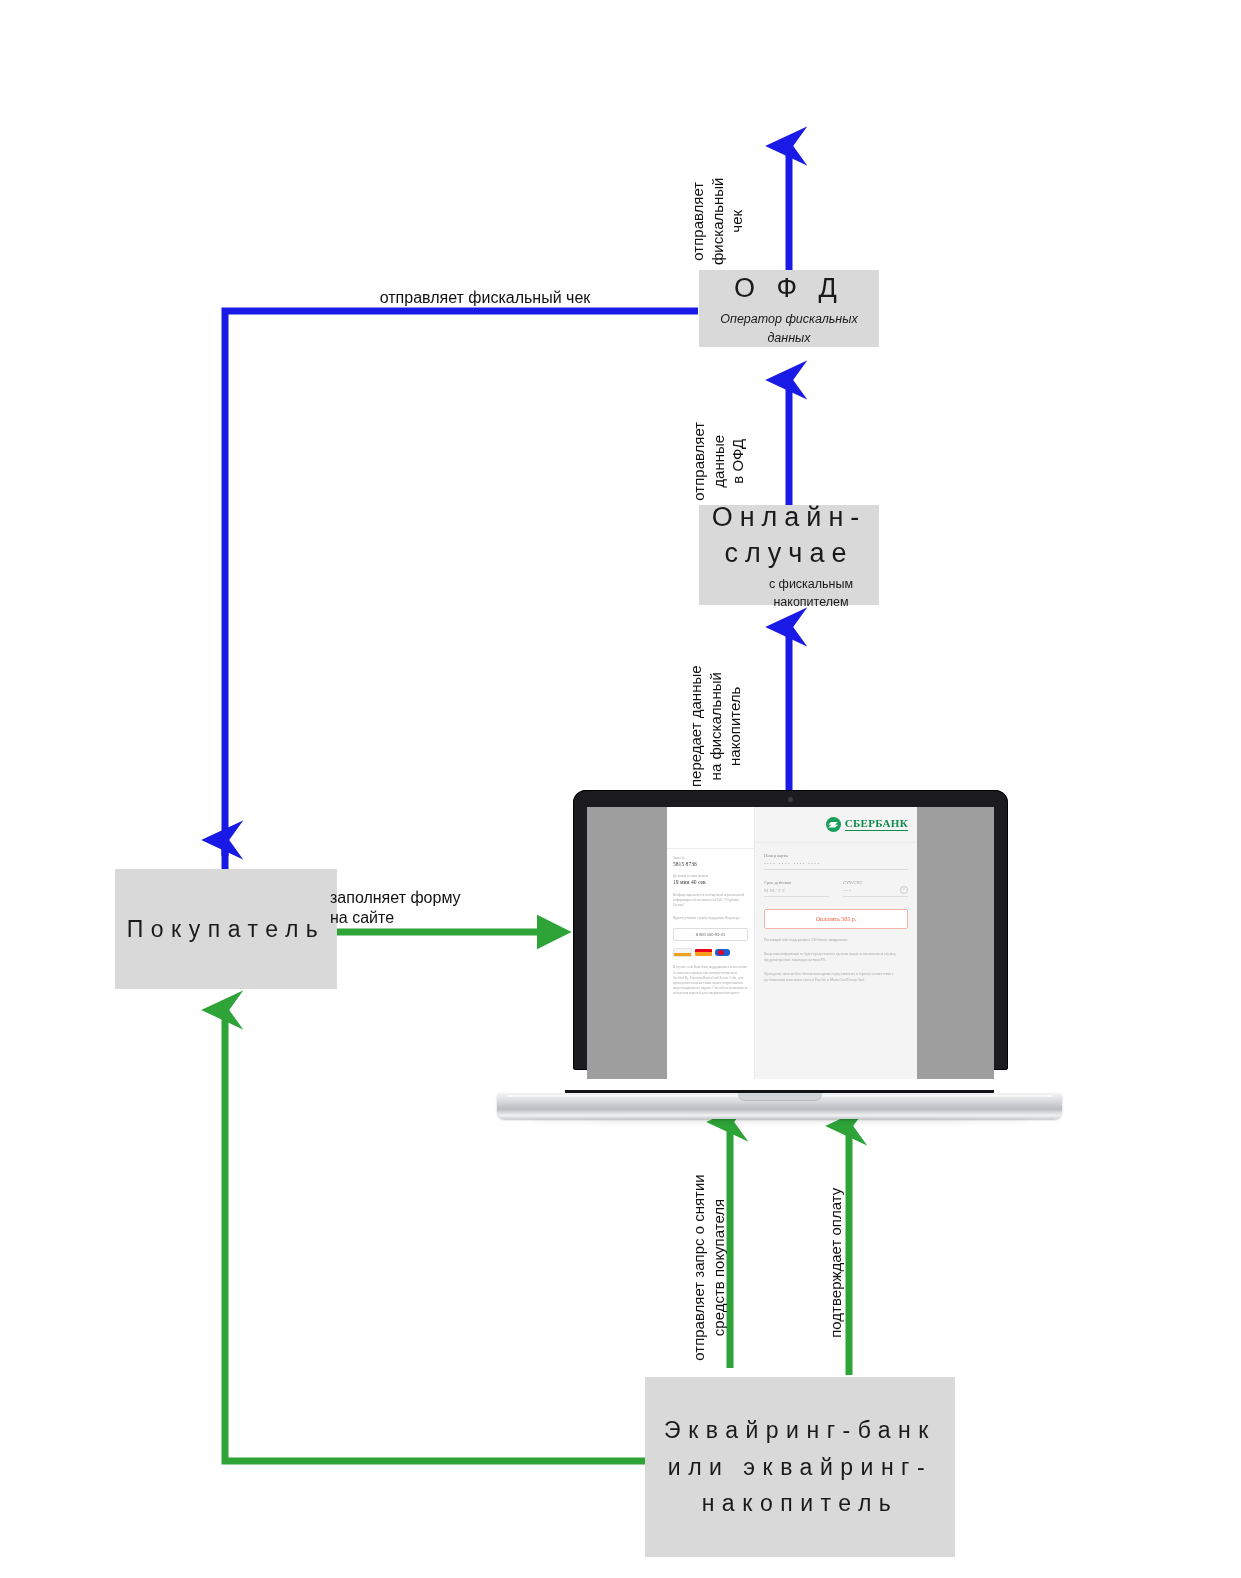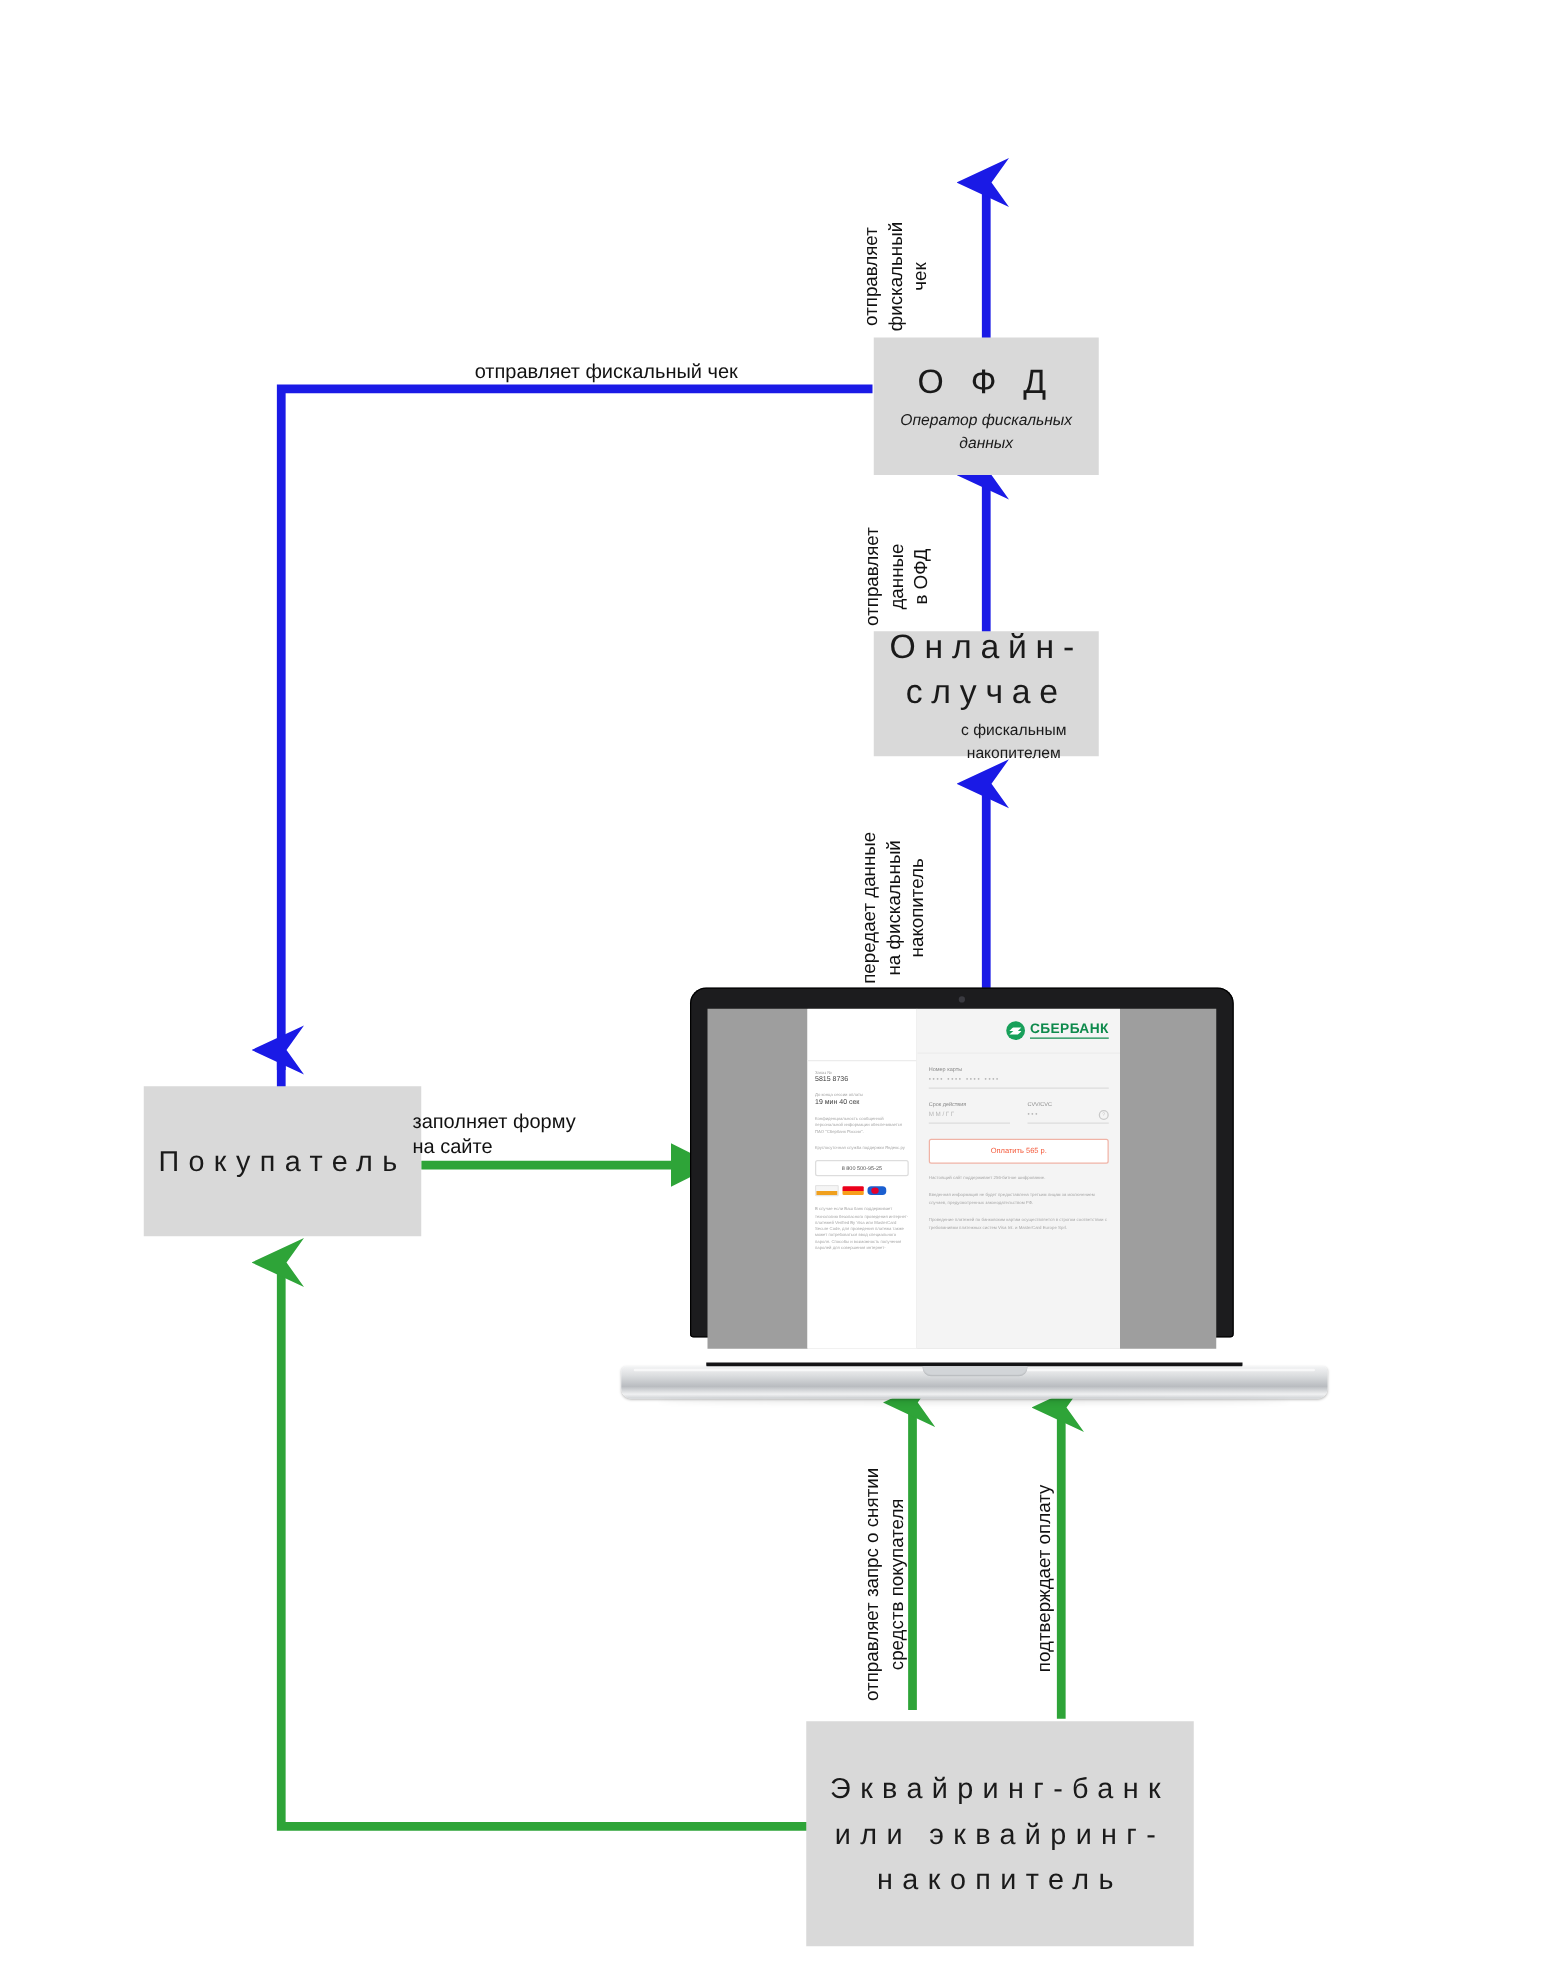--- a/index.html
+++ b/index.html
@@ -13,22 +13,22 @@
   .box .huge{font-size:23px;letter-spacing:7.5px;line-height:1.6;}
 
   .lbl{position:absolute;font-size:16px;color:#111;line-height:1.28;text-align:left;white-space:pre-line;}
   .vlbl{position:absolute;font-size:15px;color:#111;line-height:1.3;text-align:center;white-space:pre-line;
         transform-origin:50% 50%;}
 
   svg.arrows{position:absolute;left:0;top:0;width:1241px;height:1578px;overflow:visible;}
 
   
   .laptop{position:absolute;left:497px;top:790px;width:565px;height:330px;}
-  .lid{position:absolute;left:55px;top:0;width:435px;height:280px;background:#1c1c1e;
-       border-radius:13px 13px 3px 3px;box-shadow:inset 0 0 0 1px #000;}
+  .lid{position:absolute;left:76px;top:0;width:435px;height:280px;background:#1c1c1e;
+       border-radius:13px 13px 3px 3px;box-shadow:inset 0 0 0 1px #000;font-family:Liberation Serif, serif;}
   .cam{position:absolute;left:50%;top:7px;width:5px;height:5px;margin-left:-2.5px;border-radius:50%;background:#3a3a40;}
   .screen{position:absolute;left:14px;top:17px;width:407px;height:272px;background:#9e9e9e;overflow:hidden;}
   .page{position:absolute;left:80px;top:0;width:250px;height:272px;background:#ffffff;display:flex;}
   .page-left{width:88px;background:#ffffff;border-right:1px solid #ececec;padding:6px 6px 0 6px;box-sizing:border-box;}
   .page-right{flex:1;background:#f4f4f4;padding:6px 9px 0 9px;box-sizing:border-box;}
 
   .sb-logo{display:flex;align-items:center;justify-content:flex-end;gap:4px;margin-top:4px;}
   .sb-mark{width:15px;height:15px;border-radius:50%;background:#18a05a;position:relative;}
   .sb-mark:after{content:"";position:absolute;left:2.5px;top:4.5px;width:10px;height:6px;background:#fff;
     clip-path:polygon(0 55%,32% 0,100% 0,68% 55%,100% 55%,68% 100%,0 100%,32% 55%);}
@@ -118,21 +118,21 @@
     <g>
       <path d="M849,1375 L849,1126" stroke="#2ea438" stroke-width="7" fill="none" marker-end="url(#gv)"></path>
     </g>
 
     <g>
       <path d="M648,1461 L225,1461 L225,1010" stroke="#2ea438" stroke-width="7" fill="none" marker-end="url(#gv)"></path>
     </g>
   </svg>
 
 
-  <div class="box" style="left:699px;top:270px;width:180px;height:110px;">
+  <div class="box" style="left:699px;top:270px;width:180px;height:77px;">
     <div class="big">О Ф Д</div>
     <div class="sub" style="white-space: pre-line; font-style: italic;">Оператор фискальных
 данных</div>
   </div>
 
   <div class="box" style="left:699px;top:505px;width:180px;height:100px;">
     <div class="big" style="white-space: pre-line;">Онлайн-
 случае</div>
     <div class="sub" style="white-space: pre-line; margin-left: 44px;">с фискальным
 накопителем</div>

